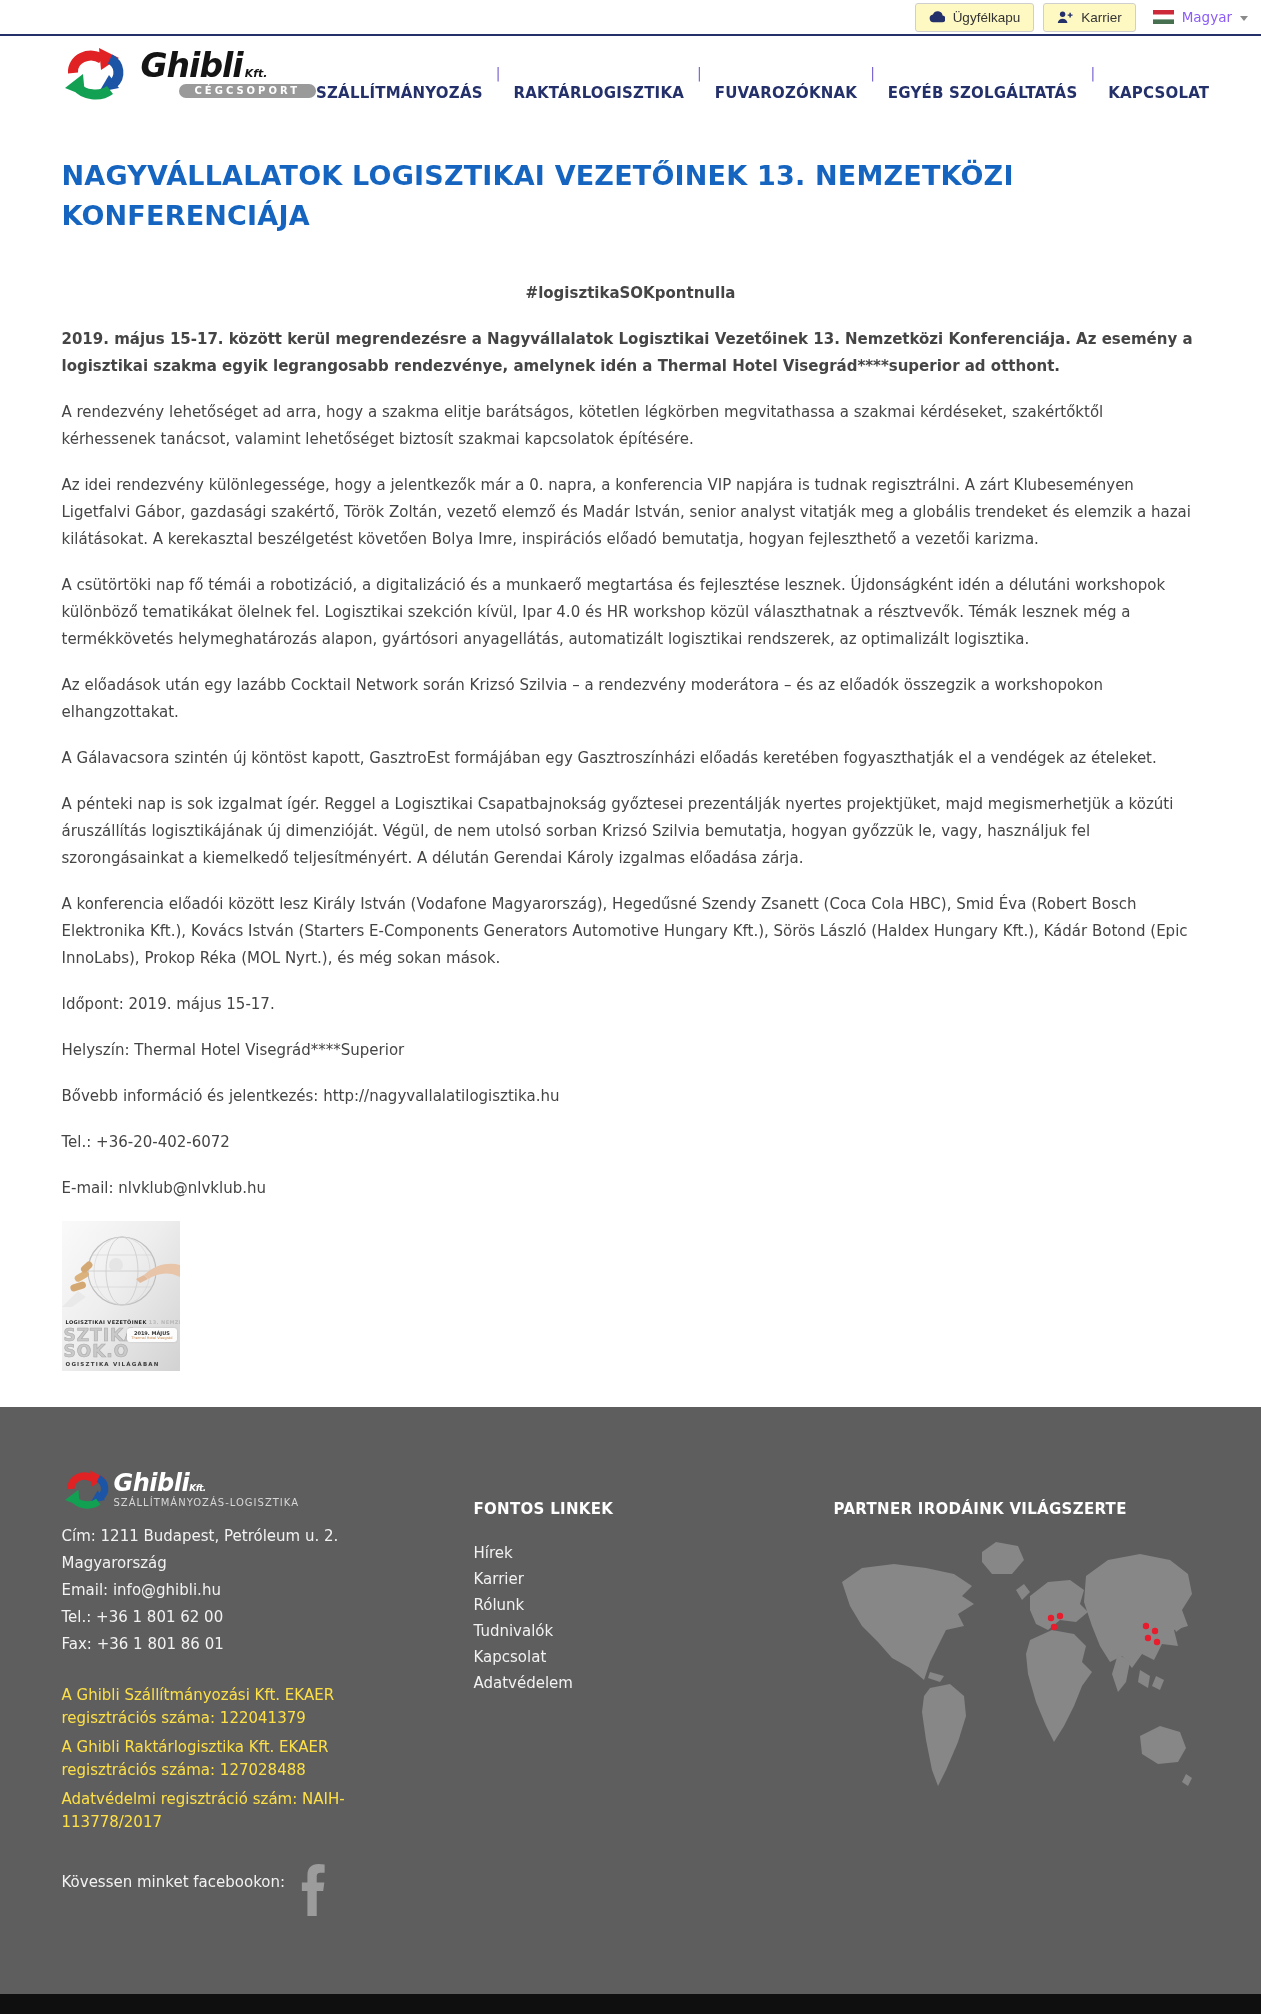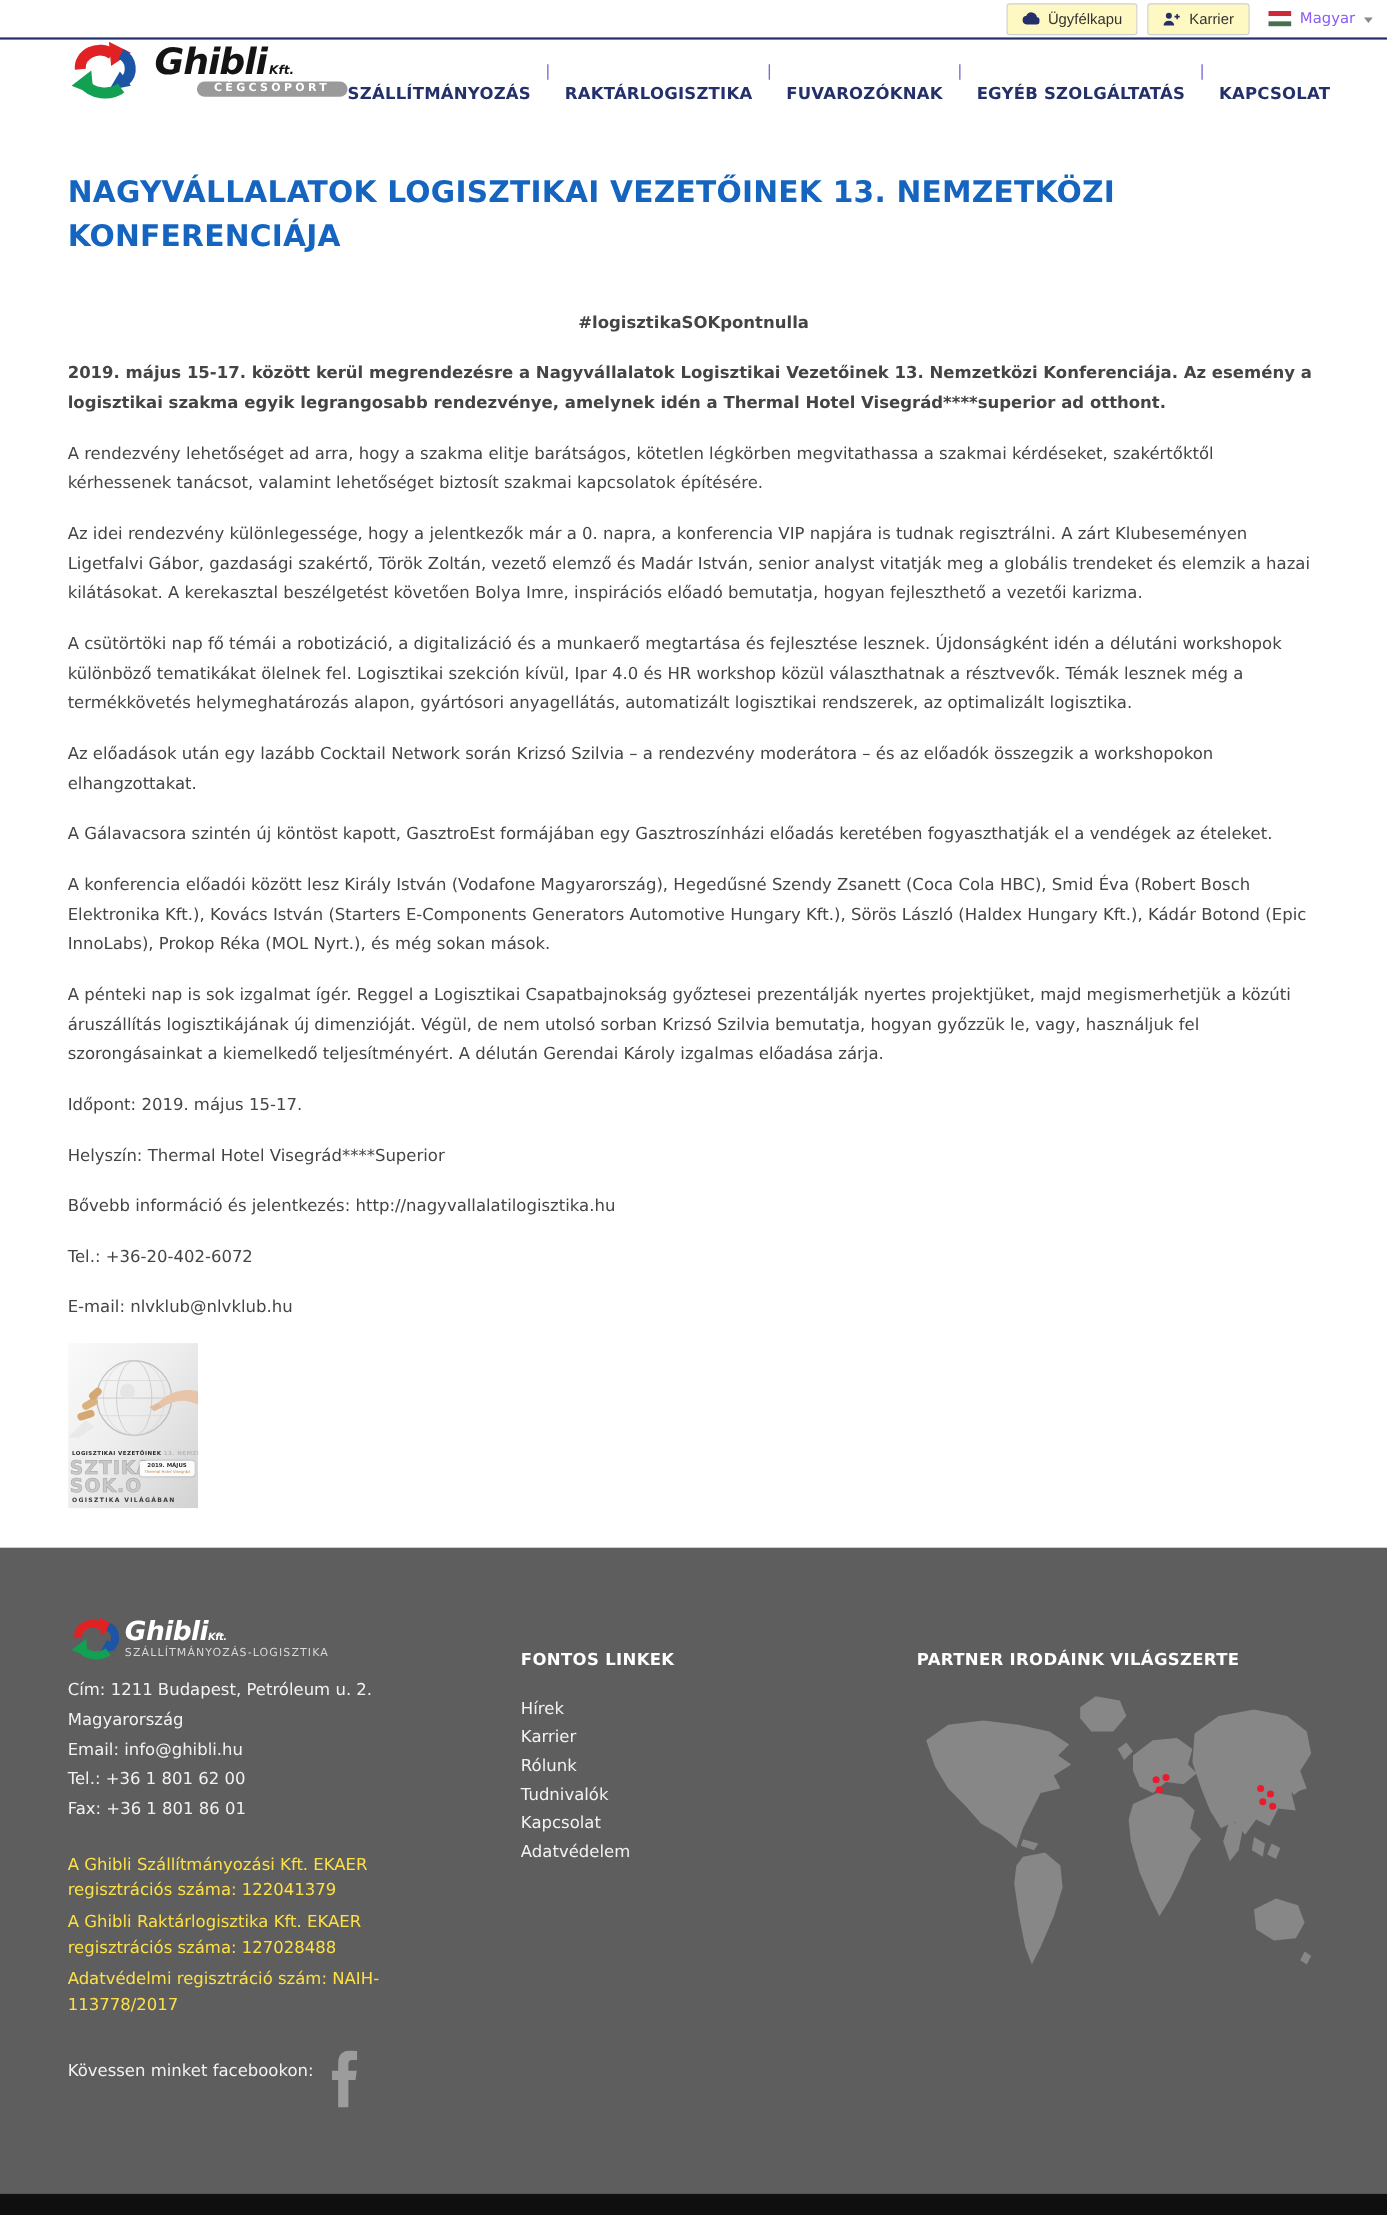--- a/index.html
+++ b/index.html
@@ -32,21 +32,21 @@
   .flag { display:block; border:0; }
   .caret {
     width:0; height:0; margin-top:2px;
     border-left:4px solid transparent; border-right:4px solid transparent;
     border-top:5px solid #8a8a8a;
   }
 
   
   .header-row {
     width: 1180px; margin: 0 auto; height: 74px;
-    display: flex; align-items: flex-start; justify-content: space-between;
+    display: flex; align-items: center; justify-content: space-between;
     padding: 0 20px;
   }
   .brand { display:flex; align-items:center; gap:10px; cursor:pointer; }
   .brand-text { display:flex; flex-direction:column; align-items:flex-start; }
   .wordmark { font-style: italic; font-weight: bold; font-size: 33px; color:#141414; letter-spacing:-1px; line-height:1; }
   .wordmark .kft { font-size: 11px; letter-spacing:0; margin-left:2px; }
   .brand-pill {
     margin-top: 2px; margin-left: 38px;
     background:#9a9a9a; color:#fff; border-radius: 9px;
     font-size: 10px; font-weight: bold; letter-spacing: 3px;
@@ -183,22 +183,22 @@
 
 <div class="article">
   <h1 class="page-title">NAGYVÁLLALATOK LOGISZTIKAI VEZETŐINEK 13. NEMZETKÖZI KONFERENCIÁJA</h1>
   <p class="hashtag">#logisztikaSOKpontnulla</p>
   <p class="lead">2019. május 15-17. között kerül megrendezésre a Nagyvállalatok Logisztikai Vezetőinek 13. Nemzetközi Konferenciája. Az esemény a logisztikai szakma egyik legrangosabb rendezvénye, amelynek idén a Thermal Hotel Visegrád****superior ad otthont.</p>
   <p>A rendezvény lehetőséget ad arra, hogy a szakma elitje barátságos, kötetlen légkörben megvitathassa a szakmai kérdéseket, szakértőktől kérhessenek tanácsot, valamint lehetőséget biztosít szakmai kapcsolatok építésére.</p>
   <p>Az idei rendezvény különlegessége, hogy a jelentkezők már a 0. napra, a konferencia VIP napjára is tudnak regisztrálni. A zárt Klubeseményen Ligetfalvi Gábor, gazdasági szakértő, Török Zoltán, vezető elemző és Madár István, senior analyst vitatják meg a globális trendeket és elemzik a hazai kilátásokat. A kerekasztal beszélgetést követően Bolya Imre, inspirációs előadó bemutatja, hogyan fejleszthető a vezetői karizma.</p>
   <p>A csütörtöki nap fő témái a robotizáció, a digitalizáció és a munkaerő megtartása és fejlesztése lesznek. Újdonságként idén a délutáni workshopok különböző tematikákat ölelnek fel. Logisztikai szekción kívül, Ipar 4.0 és HR workshop közül választhatnak a résztvevők.  Témák lesznek még a termékkövetés helymeghatározás alapon, gyártósori anyagellátás, automatizált logisztikai rendszerek, az optimalizált logisztika.</p>
   <p>Az előadások után egy lazább Cocktail Network során Krizsó Szilvia – a rendezvény moderátora – és az előadók összegzik a workshopokon elhangzottakat.</p>
   <p>A Gálavacsora szintén új köntöst kapott, GasztroEst formájában egy Gasztroszínházi előadás keretében fogyaszthatják el a vendégek az ételeket.</p>
+  <p>A pénteki nap is sok izgalmat ígér. Reggel a Logisztikai Csapatbajnokság győztesei prezentálják nyertes projektjüket, majd megismerhetjük a közúti áruszállítás logisztikájának új dimenzióját. Végül, de nem utolsó sorban Krizsó Szilvia bemutatja, hogyan győzzük le, vagy, használjuk fel szorongásainkat a kiemelkedő teljesítményért. A délután Gerendai Károly izgalmas előadása zárja.</p>
   <p>A konferencia előadói között lesz Király István (Vodafone Magyarország), Hegedűsné Szendy Zsanett (Coca Cola HBC), Smid Éva (Robert Bosch Elektronika Kft.), Kovács István (Starters E-Components Generators Automotive Hungary Kft.), Sörös László (Haldex Hungary Kft.), Kádár Botond (Epic InnoLabs), Prokop Réka (MOL Nyrt.), és még sokan mások.</p>
-  <p>A pénteki nap is sok izgalmat ígér. Reggel a Logisztikai Csapatbajnokság győztesei prezentálják nyertes projektjüket, majd megismerhetjük a közúti áruszállítás logisztikájának új dimenzióját. Végül, de nem utolsó sorban Krizsó Szilvia bemutatja, hogyan győzzük le, vagy, használjuk fel szorongásainkat a kiemelkedő teljesítményért. A délután Gerendai Károly izgalmas előadása zárja.</p>
   <p>Időpont: 2019. május 15-17.</p>
   <p>Helyszín: Thermal Hotel Visegrád****Superior</p>
   <p>
     <span>Bővebb információ és jelentkezés: </span><span class="plain-link">http://nagyvallalatilogisztika.hu</span>
   </p>
   <p>Tel.: +36-20-402-6072</p>
   <p>
     <span>E-mail: </span><span class="plain-link">nlvklub@nlvklub.hu</span>
   </p>
 

